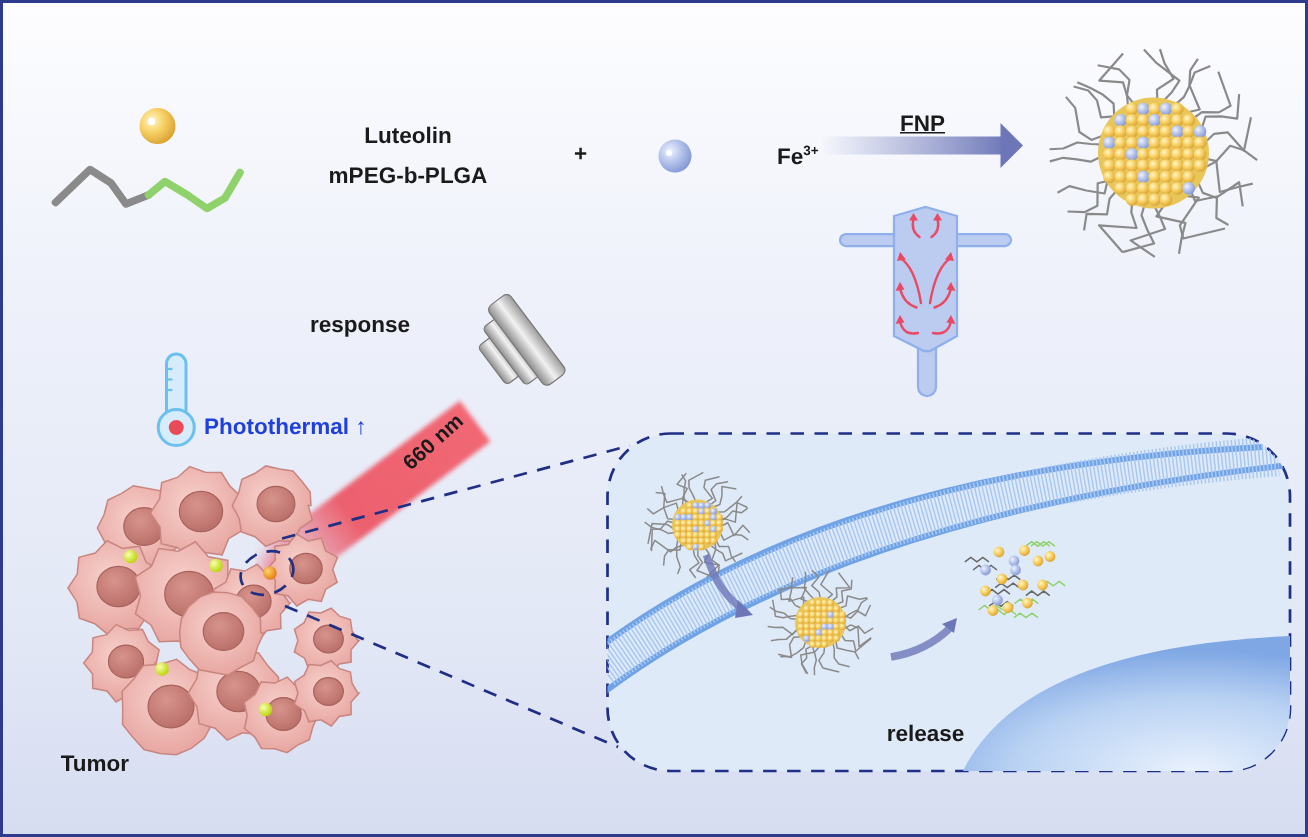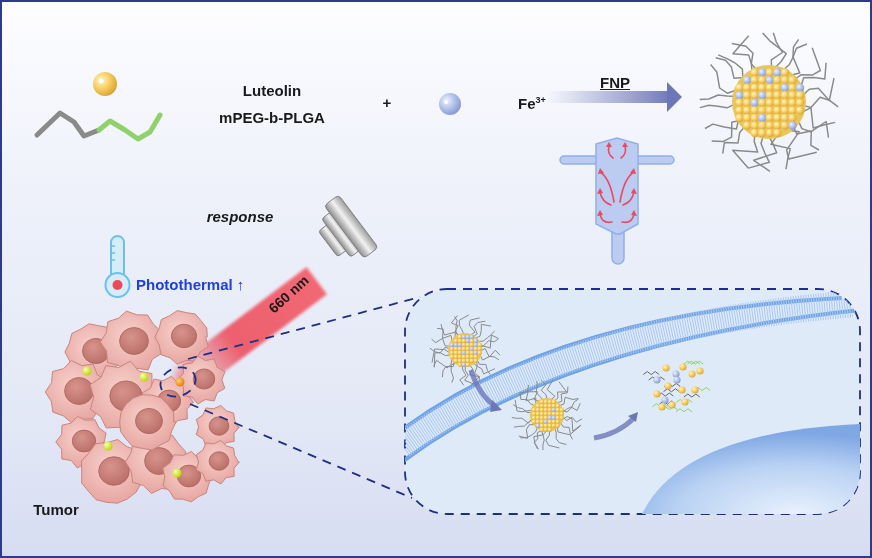--- a/index.html
+++ b/index.html
@@ -481,18 +481,19 @@
         <circle cx="675" cy="378" r="3.6" fill="url(#gBlue)"></circle>
         <circle cx="660" cy="405" r="3.6" fill="url(#gYel)"></circle>
       </g>
 </svg>
 
 <div class="lbl" style="left:205px;top:80px;width:130px;font-size:15px;">Luteolin</div>
 <div class="lbl" style="left:195px;top:107px;width:150px;font-size:15px;">mPEG-b-PLGA</div>
 <div class="lbl" style="left:375px;top:92px;width:20px;font-size:15px;">+</div>
 <div class="lbl" style="left:482px;top:93px;font-size:15px;margin-left:34px;"><span>Fe</span><sup style="font-size:9px;">3+</sup></div>
 <div class="lbl" style="left:588px;top:72px;width:50px;font-size:15px;text-decoration:underline;">FNP</div>
-<div class="lbl" style="left:178px;top:206px;width:120px;font-size:15px;font-style:italic;">response</div>
+<div class="lbl" style="left:178px;top:206px;width:120px;font-size:15px;">response</div>
 <div class="lbl" style="left:134px;top:274px;font-size:15px;color:#1f3fe0;text-align:left;white-space:nowrap;"><span>Photothermal</span> <span>↑</span></div>
 <div class="lbl" style="left:252px;top:284px;width:70px;font-size:14px;transform:rotate(-42deg);">660 nm</div>
-<div class="lbl" style="left:24px;top:499px;width:60px;font-size:15px;text-align:center;">Tumor</div>
+<div class="lbl" style="left:24px;top:499px;width:60px;font-size:15px;text-align:right;">Tumor</div>
+<div class="lbl" style="left:540px;top:479px;width:150px;font-size:15px;">release</div>
 
 </div>
 
 </body></html>

